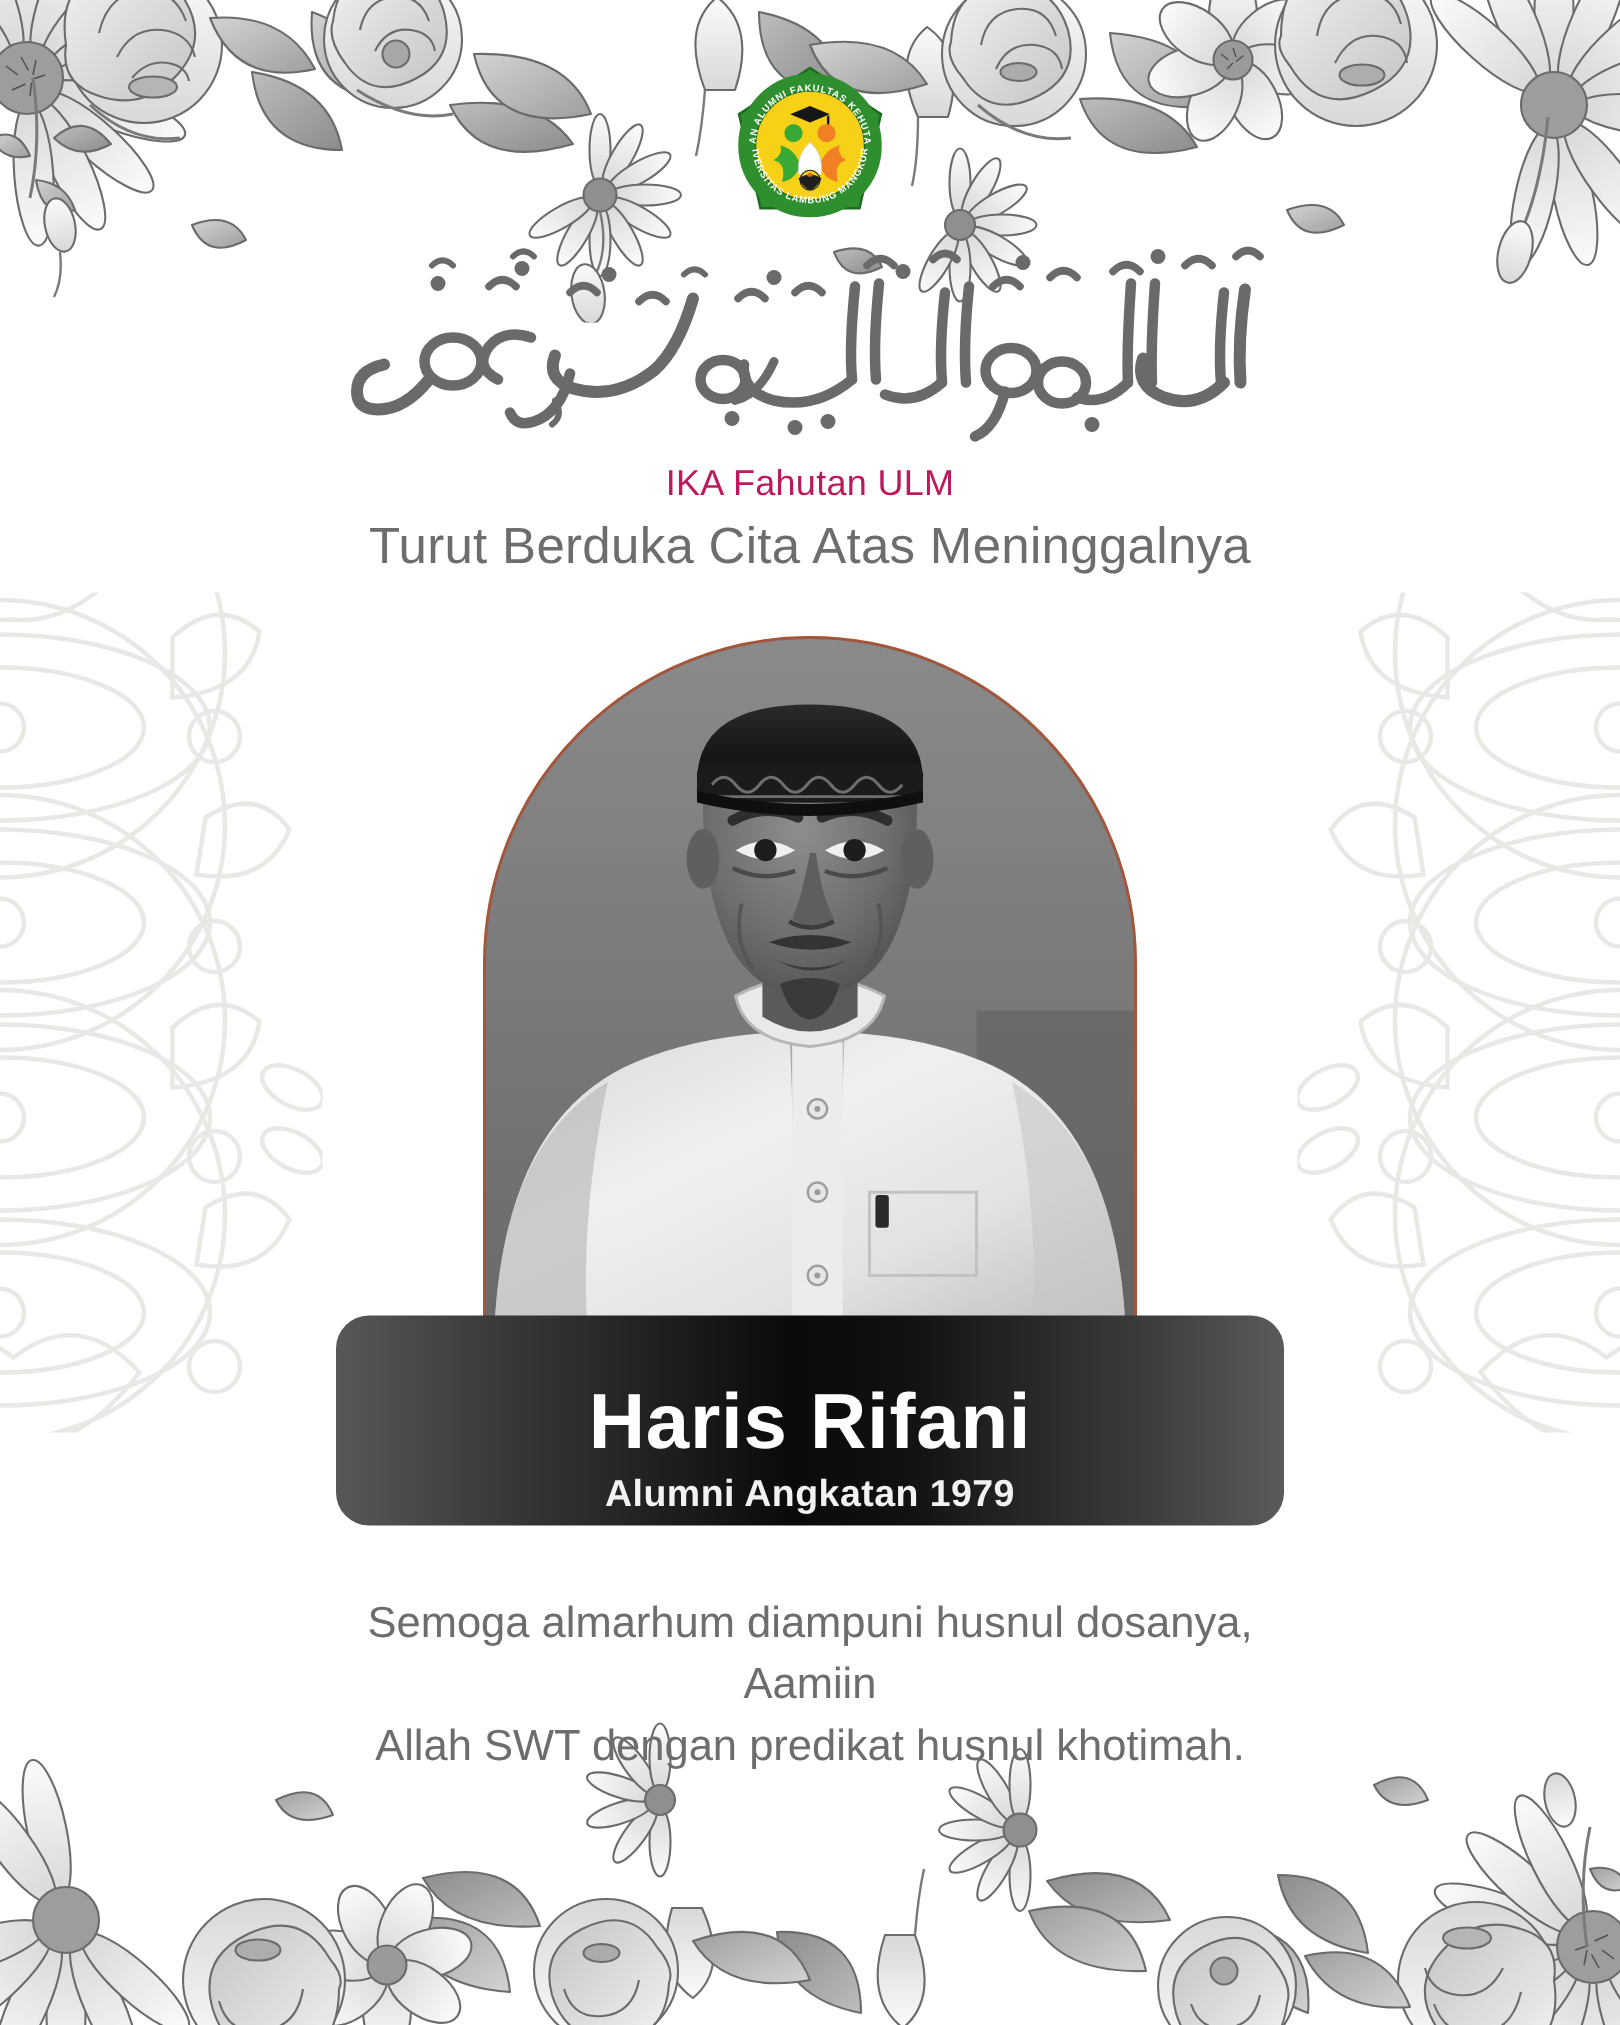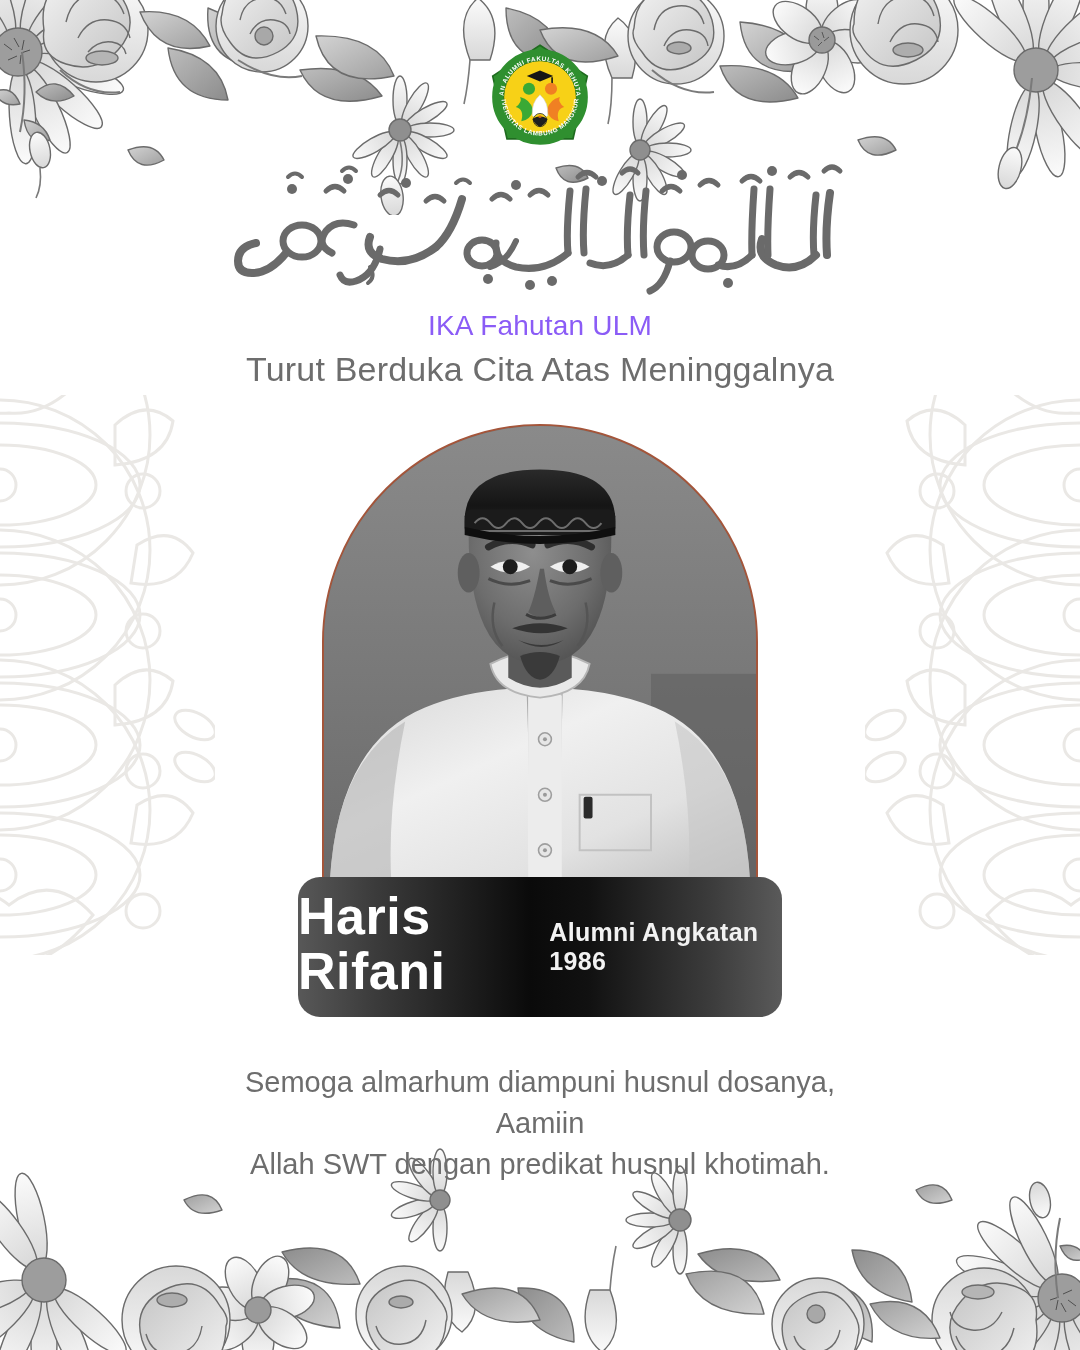--- a/index.html
+++ b/index.html
@@ -52,22 +52,22 @@
   }
 
   
   #headings{
     position:absolute;
     top:308px;left:0;right:0;
     text-align:center;
     z-index:5;
   }
   #org-name{
-    font-size:28px;
-    color:#8b5cf6;
+    font-size:24px;
+    color:#be185d;
     line-height:1.28;
     letter-spacing:.2px;
     font-weight:400;
   }
   #condolence-line{
     font-size:34px;
     color:#6d6d6d;
     line-height:1.28;
     letter-spacing:.2px;
     font-weight:400;
@@ -94,27 +94,28 @@
   #portrait-photo{
     position:absolute;inset:0;
     width:100%;height:100%;
   }
 
   
   #name-plate{
     position:absolute;
     top:877px;left:50%;
     transform:translateX(-50%);
-    width:484px;height:140px;
+    width:632px;height:140px;
     border-radius:22px;
     background:linear-gradient(to right,#585858 0%,#3b3b3b 16%,#0a0a0a 48%,#111111 60%,#3d3d3d 86%,#5a5a5a 100%);
     z-index:7;
     display:flex;
+    flex-direction:column;
     align-items:center;
-    justify-content:space-between;
+    justify-content:flex-end;
     box-sizing:border-box;
     padding-bottom:6px;
   }
   #deceased-name{
     color:#ffffff;
     font-size:52px;
     font-weight:700;
     letter-spacing:.5px;
     line-height:1.05;
   }
@@ -757,21 +758,21 @@
           <path d="M152 98 q8 -10 16 0 q8 10 16 0 q8 -10 16 0 q8 10 16 0 q8 -10 16 0 q8 10 16 0 q8 -10 16 0 q8 10 16 0"></path>
           <path d="M150 106 l138 0"></path>
         </g>
         <path d="M142 102 q76 18 152 0 l0 8 q-76 18 -152 0 z" fill="#0f0f0f"></path>
       </svg>
     </div>
   </div>
 
   <div id="name-plate">
     <div id="deceased-name">Haris Rifani</div>
-    <div id="alumni-batch">Alumni Angkatan 1986</div>
+    <div id="alumni-batch">Alumni Angkatan 1979</div>
   </div>
 
   <div id="prayer">
     <div>Semoga almarhum diampuni husnul dosanya,</div>
     <div>Aamiin</div>
     <div>Allah SWT dengan predikat husnul khotimah.</div>
   </div>
 
 </div>
 

